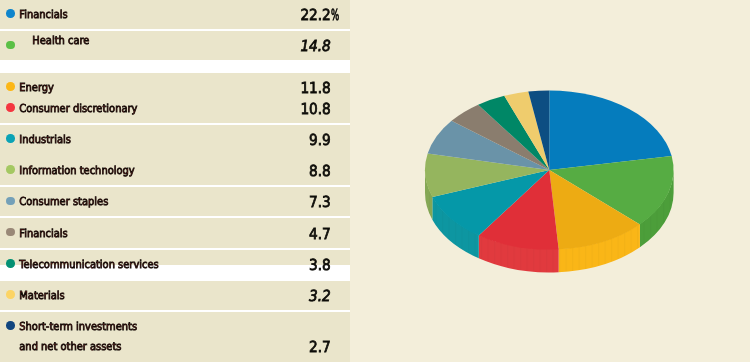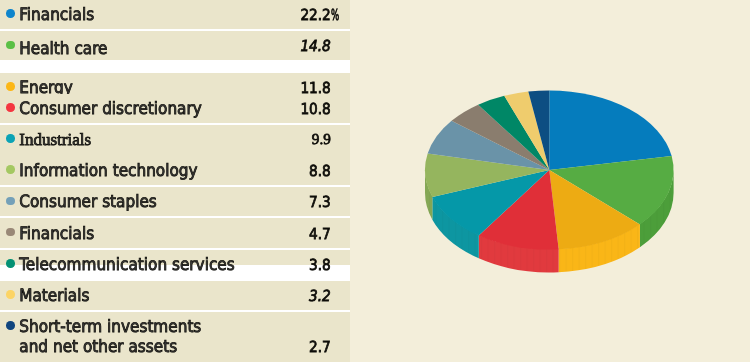--- a/index.html
+++ b/index.html
@@ -19,21 +19,21 @@
     position:absolute;left:0;width:350px;
     background:#eae5cb;
   }
   .bullet{
     position:absolute;
     width:8.6px;height:8.6px;border-radius:50%;
     left:6px;
   }
   .lbl{
     position:absolute;left:19.3px;
-    font-size:17px;color:#404040;
+    font-size:11px;color:#b91c1c;
     white-space:pre-line;
     -webkit-text-stroke:0.75px #0e0d09;
     line-height:20px;
   }
   .val{
     position:absolute;left:0;width:330.8px;
     font-size:15.2px;color:#0e0d09;
     -webkit-text-stroke:0.75px #0e0d09;
     text-align:right;
     line-height:20px;
@@ -53,34 +53,34 @@
 
 <div id="page">
   <div id="legend">
       <div class="row" style="top: 0px; height: 29.2px;">
         <span class="bullet" style="background: rgb(14, 133, 204); top: 9.4px;"></span>
         <span class="lbl" style="top: 5.2px;">Financials</span>
         <span class="val" style="top: 5.2px;"><span>22.2</span><span class="sfx">%</span></span>
       </div>
       <div class="row" style="top: 31.2px; height: 29.2px;">
         <span class="bullet" style="background: rgb(91, 192, 70); top: 9.4px;"></span>
-        <span class="lbl" style="top: 8px;">Health care</span>
+        <span class="lbl" style="top: 0; margin-left: 13px;">Health care</span>
         <span class="val" style="top: 5.2px; font-style: italic;"><span>14.8</span></span>
       </div>
       <div class="row" style="top: 73px; height: 29.2px;">
         <span class="bullet" style="background: rgb(252, 183, 22); top: 9.4px;"></span>
         <span class="lbl" style="top: 5.2px;">Energy</span>
         <span class="val" style="top: 5.2px;"><span>11.8</span></span>
       </div>
       <div class="row" style="top: 93.6px; height: 29.2px;">
         <span class="bullet" style="background: rgb(244, 54, 64); top: 9.4px;"></span>
         <span class="lbl" style="top: 5.2px;">Consumer discretionary</span>
         <span class="val" style="top: 5.2px;"><span>10.8</span></span>
       </div>
-      <div class="row" style="top: 124.8px; height: 32px; font-family: Liberation Serif, serif;">
+      <div class="row" style="top: 124.8px; height: 32px;">
         <span class="bullet" style="background: rgb(11, 163, 181); top: 9.4px;"></span>
         <span class="lbl" style="top: 5.2px;">Industrials</span>
         <span class="val" style="top: 5.2px;"><span>9.9</span></span>
       </div>
       <div class="row" style="top: 156px; height: 29.2px;">
         <span class="bullet" style="background: rgb(164, 200, 98); top: 9.4px;"></span>
         <span class="lbl" style="top: 5.2px;">Information technology</span>
         <span class="val" style="top: 5.2px;"><span>8.8</span></span>
       </div>
       <div class="row" style="top: 187.2px; height: 29.2px;">

